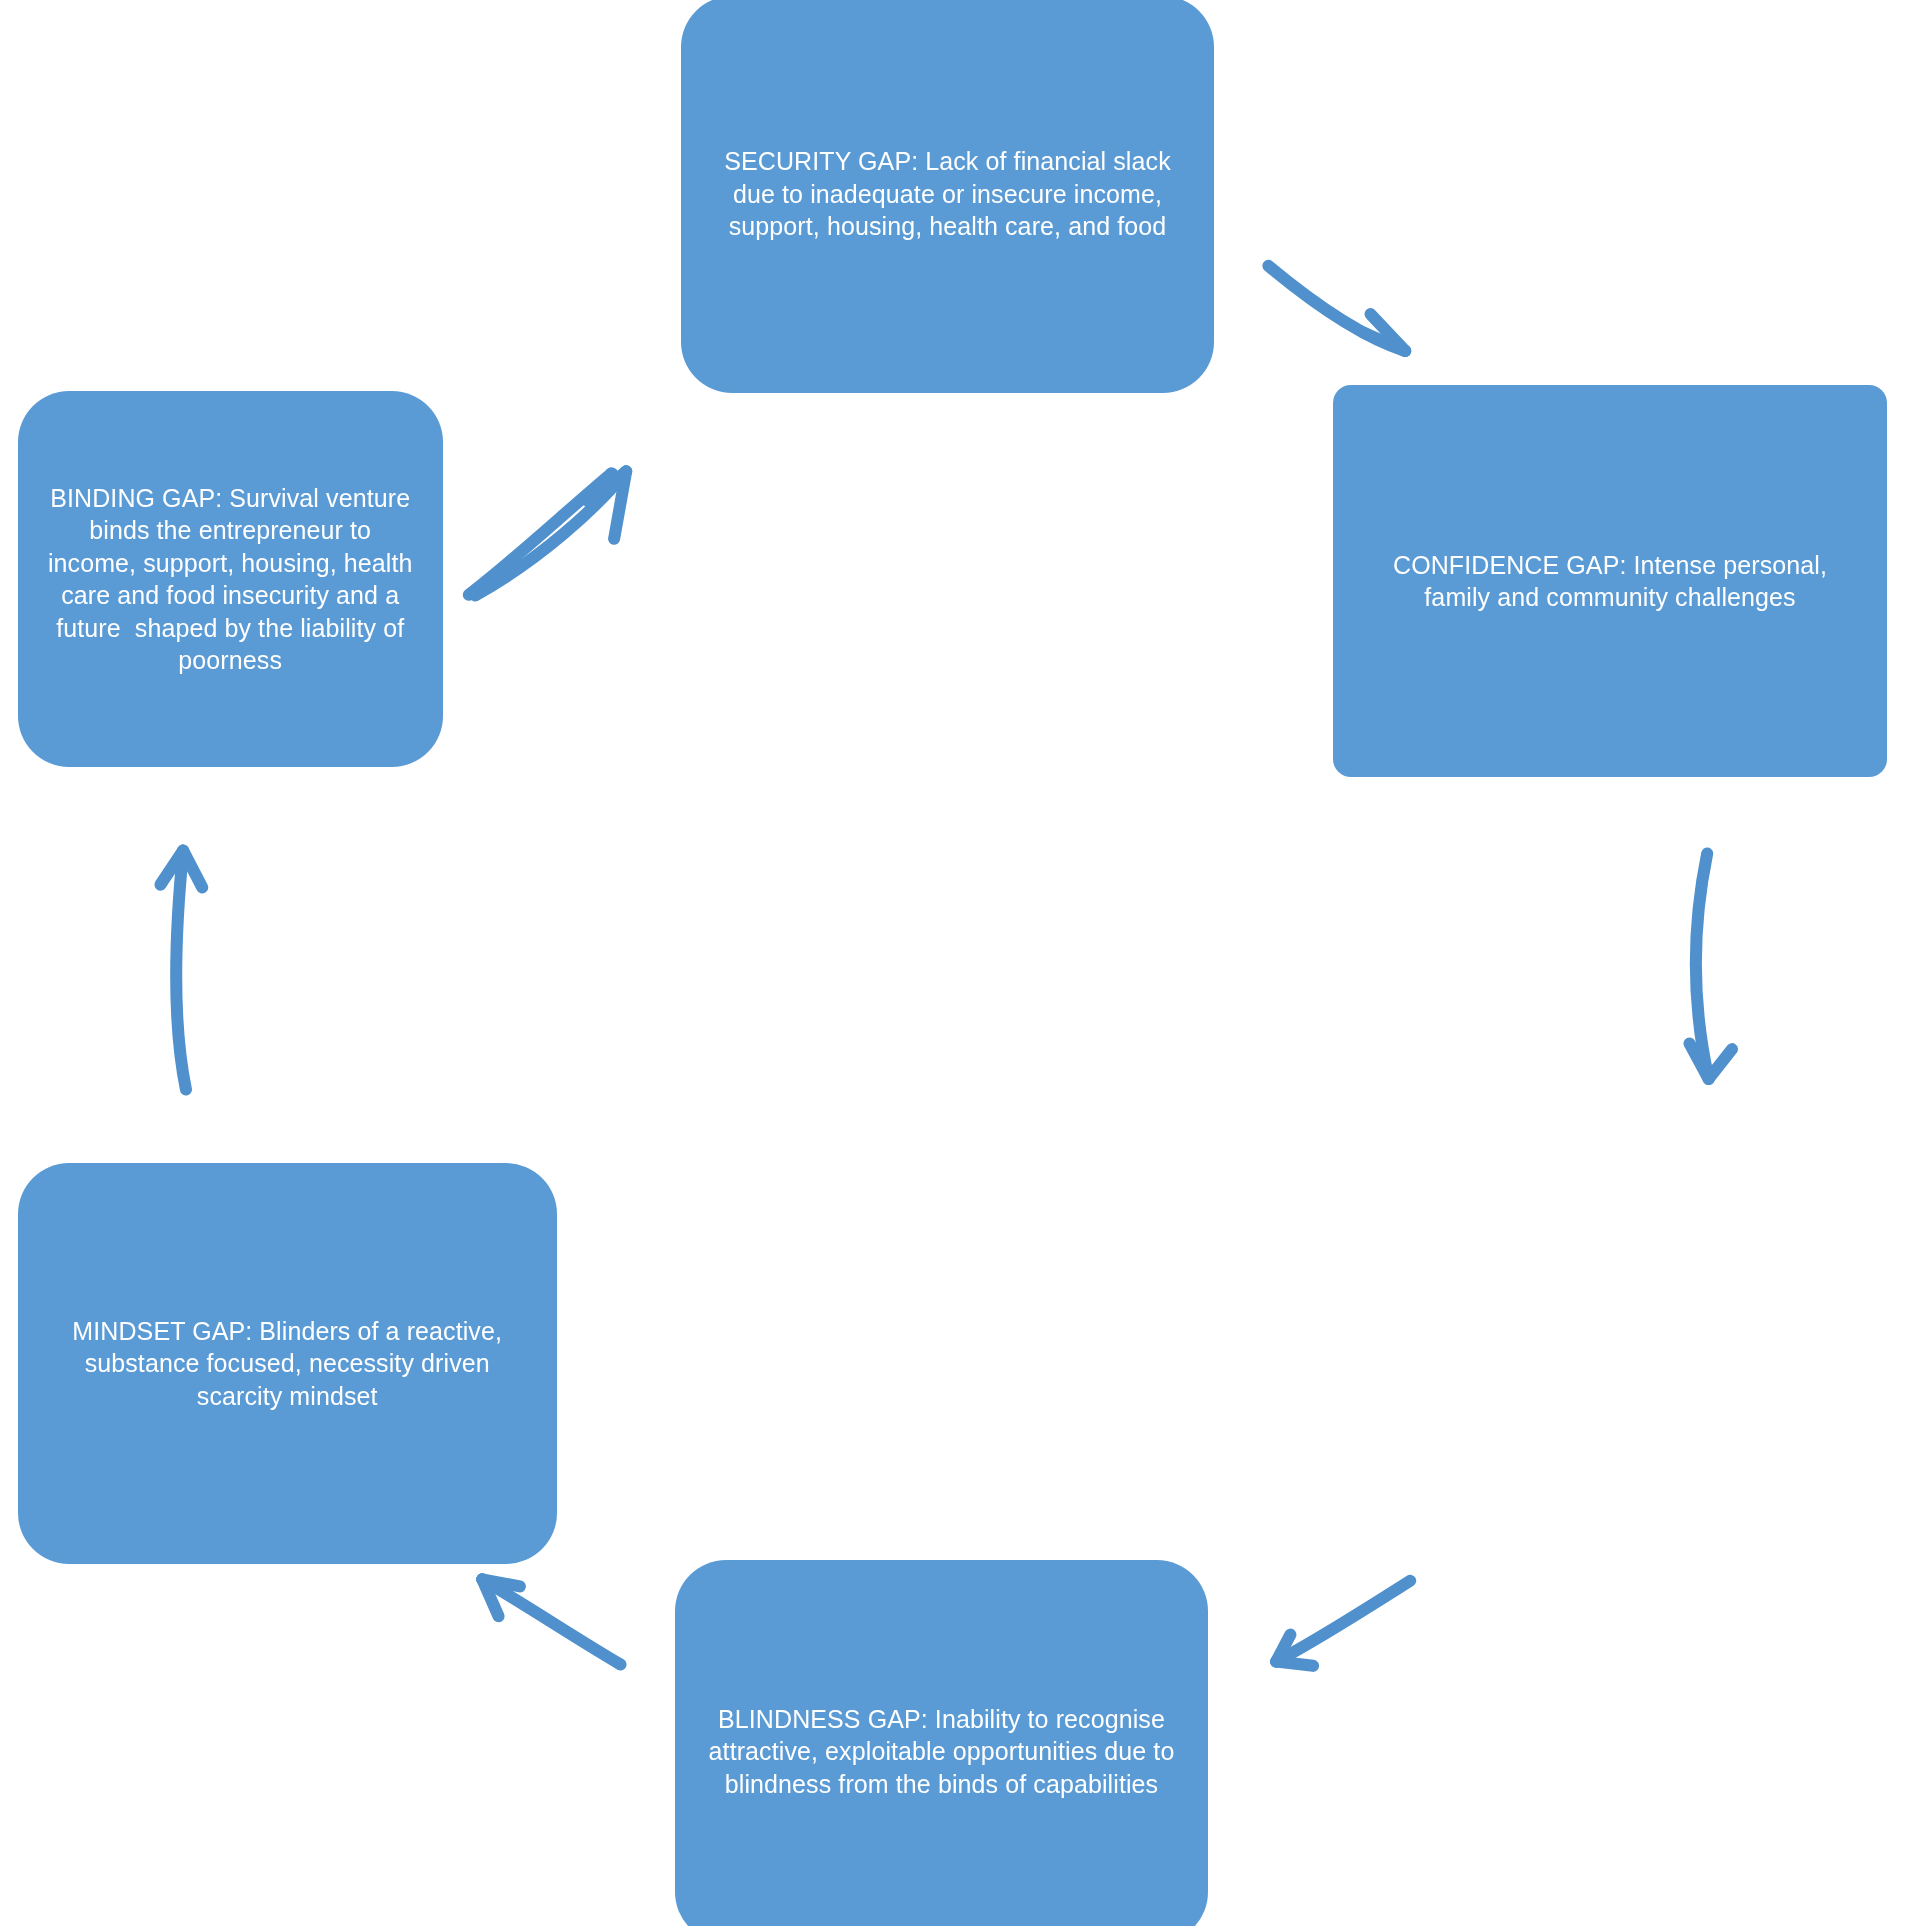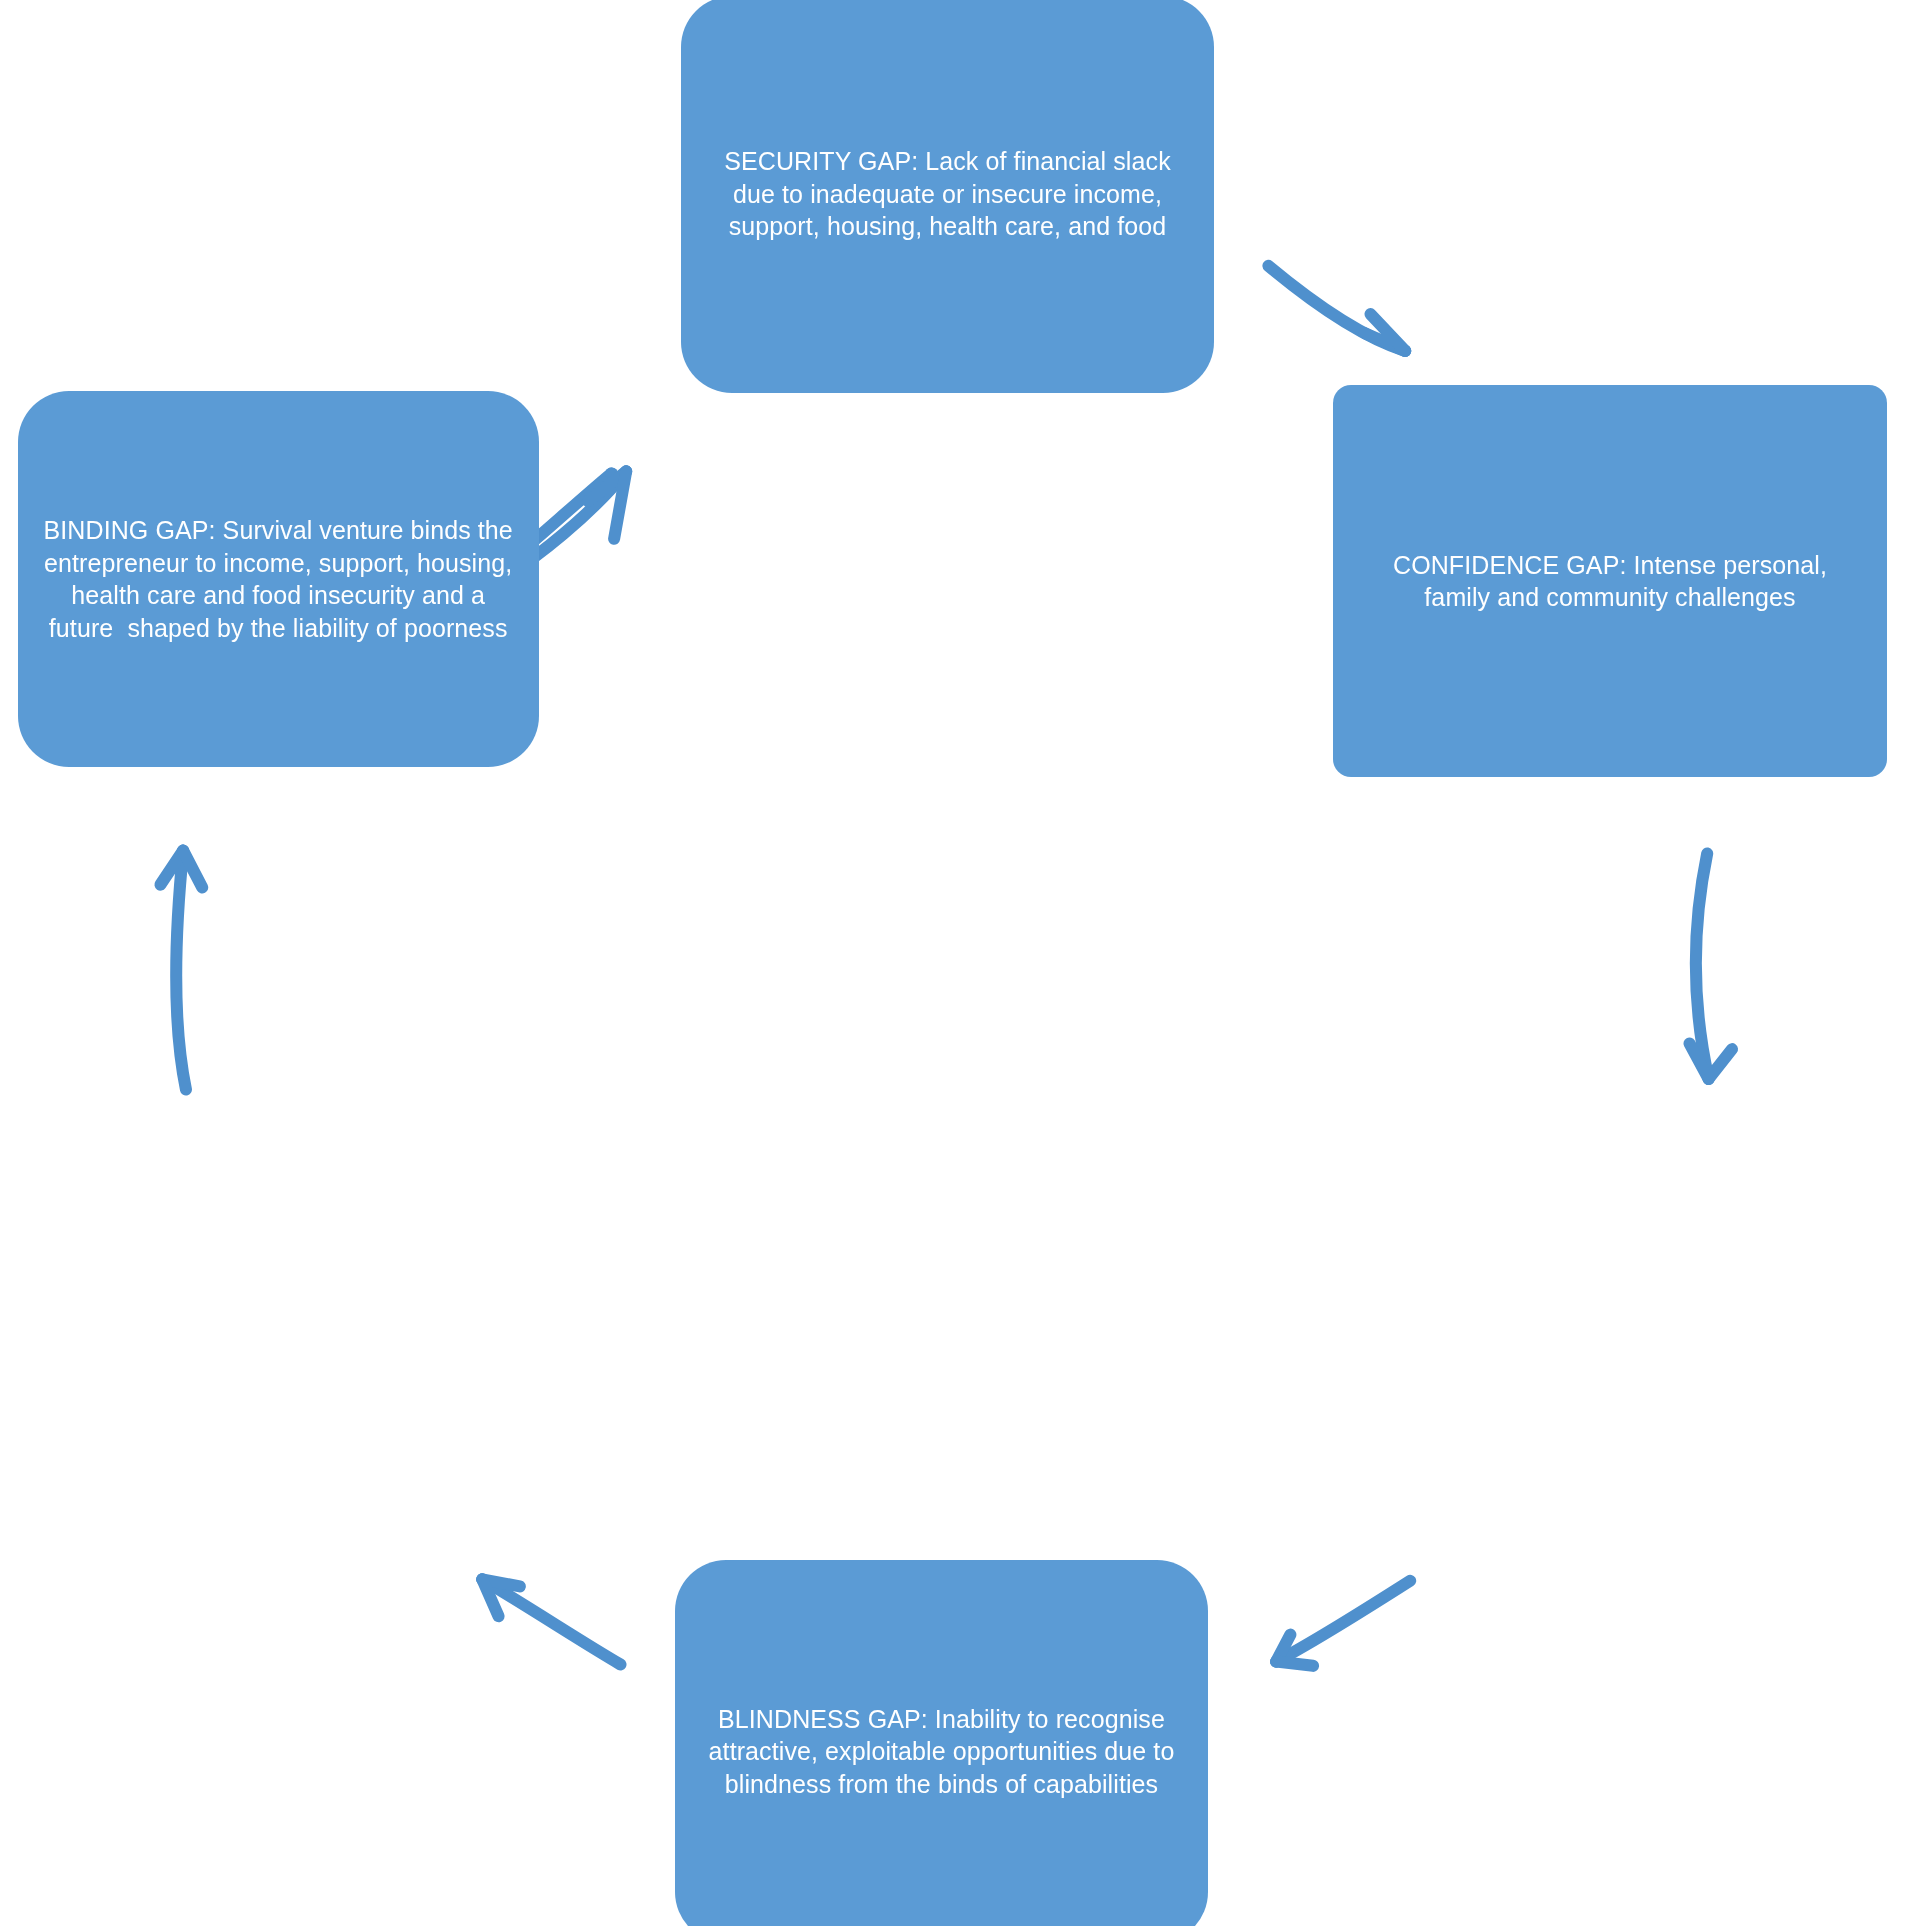--- a/index.html
+++ b/index.html
@@ -35,21 +35,21 @@
     white-space: pre-wrap;
     font-family: "Liberation Sans", sans-serif;
   }
 
   
   #box-security   { left: 681px;  top: -4.3px;    width: 533px;  height: 397px; }
   #box-confidence { left: 1333px; top: 385px;   width: 554px;  height: 392px; border-radius: 18px; }
   #box-capability { left: 1330px; top: 1166px;  width: 561px;  height: 393px; }
   #box-blindness  { left: 675px;  top: 1560px;  width: 533px;  height: 383px; }
   #box-mindset    { left: 17.7px;   top: 1163px;  width: 539px;  height: 401px; }
-  #box-binding    { left: 17.7px;   top: 391px;   width: 521px;  height: 376px; }
+  #box-binding    { left: 17.7px;   top: 391px;   width: 425px;  height: 376px; }
 
   #arrows-layer {
     position: absolute;
     left: 0; top: 0;
     width: 1913px;
     height: 1926px;
     pointer-events: none;
   }
   .arrow-path {
     fill: none;
@@ -118,19 +118,22 @@
 
   <div class="gap-box" id="box-confidence" style="background: rgb(91, 155, 213);">
     <span class="gap-box-text" style="color: rgb(255, 255, 255);">CONFIDENCE GAP: Intense personal, family and community challenges</span>
   </div>
 
 
   <div class="gap-box" id="box-blindness" style="background: rgb(91, 155, 213);">
     <span class="gap-box-text" style="color: rgb(255, 255, 255);">BLINDNESS GAP: Inability to recognise attractive, exploitable opportunities due to blindness from the binds of capabilities</span>
   </div>
 
+  <div class="gap-box" id="box-mindset" style="background: rgb(91, 155, 213);">
+    <span class="gap-box-text" style="color: rgb(255, 255, 255);">MINDSET GAP: Blinders of a reactive, substance focused, necessity driven scarcity mindset</span>
+  </div>
 
   <div class="gap-box" id="box-binding" style="background: rgb(91, 155, 213);">
     <span class="gap-box-text" style="color: rgb(255, 255, 255);">BINDING GAP: Survival venture binds the entrepreneur to income, support, housing, health care and food insecurity and a future  shaped by the liability of poorness</span>
   </div>
 
 </div>
 
 
 </body></html>

